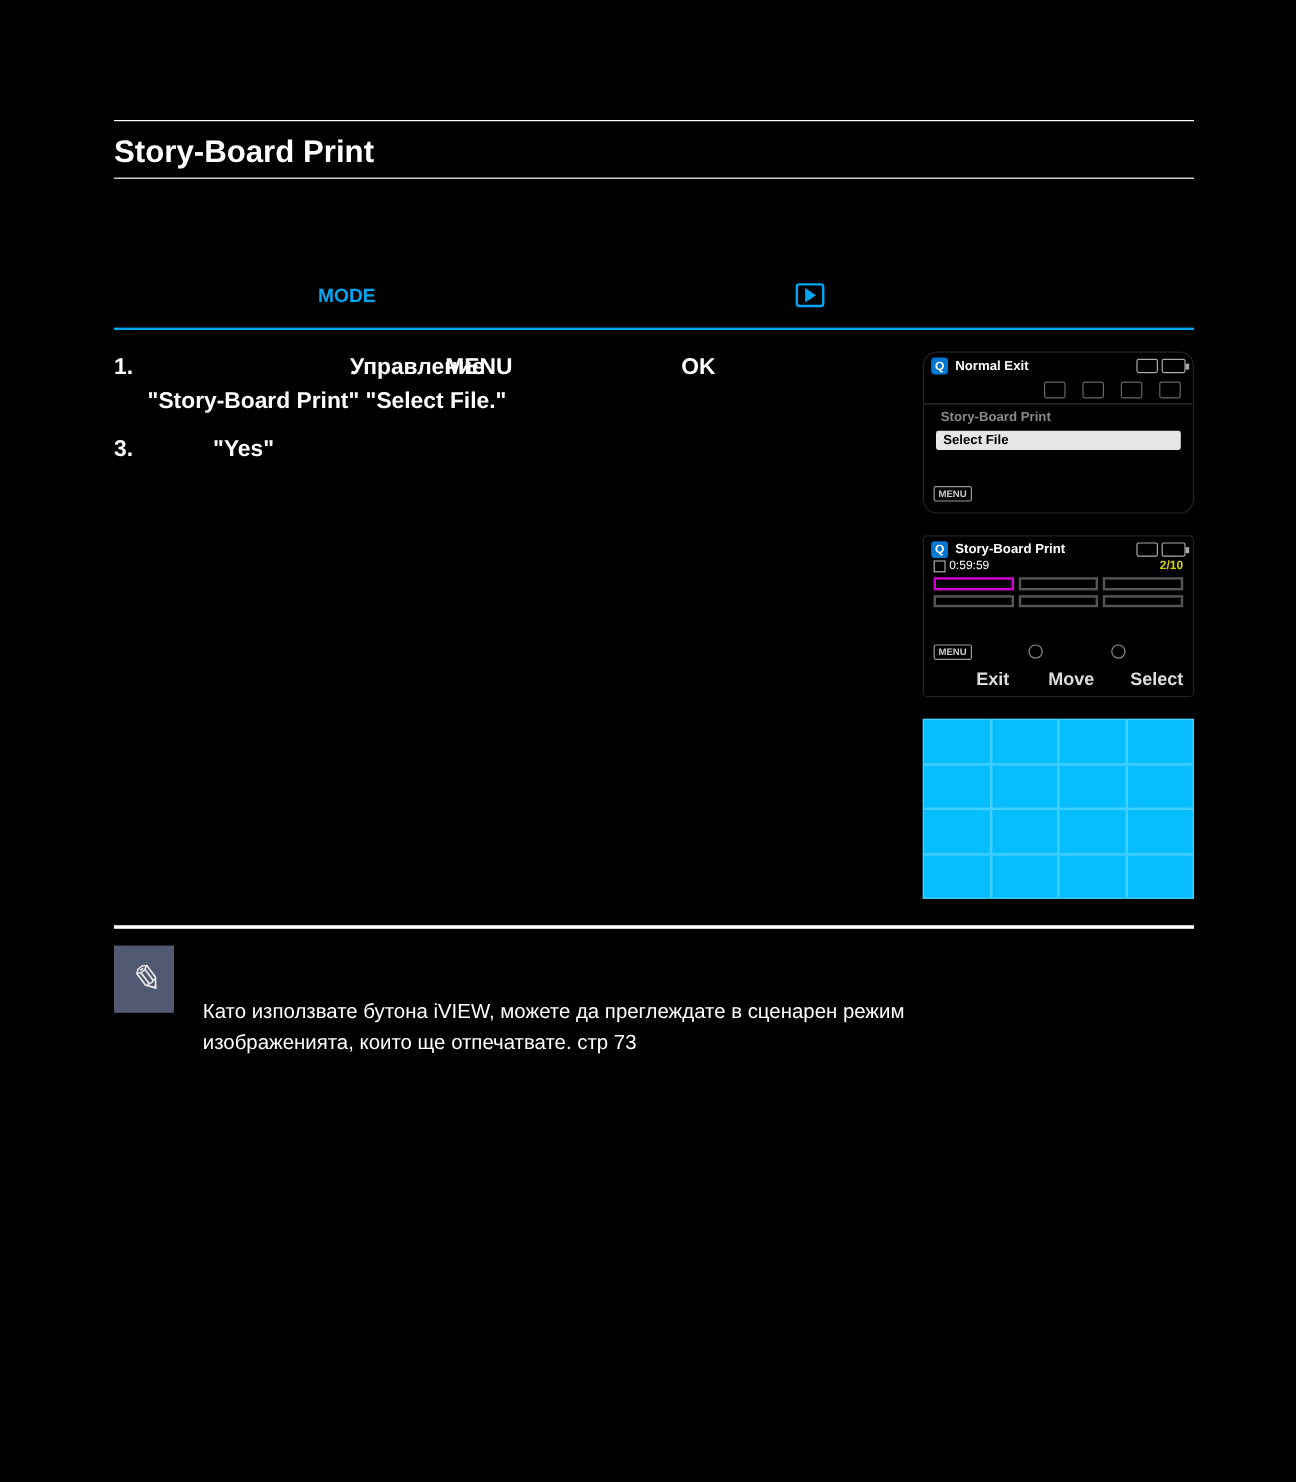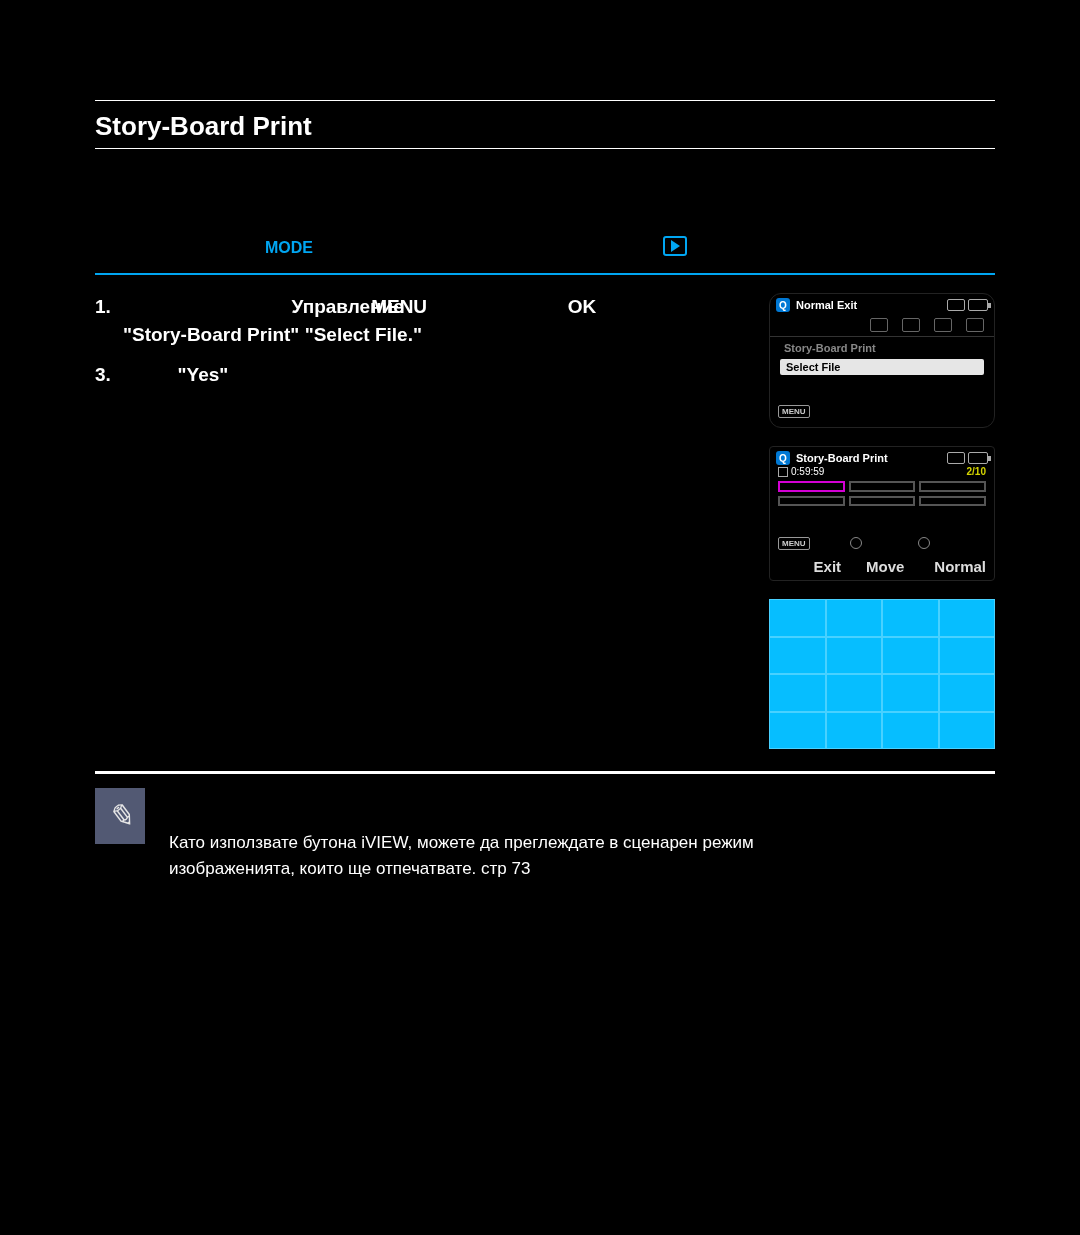--- a/index.html
+++ b/index.html
@@ -320,21 +320,21 @@
           <div class="s2-cell"></div>
         </div>
         <div class="s2-bottom">
           <span class="menu-pill">MENU</span>
           <span class="s-label">Exit</span>
           <span class="sp"></span>
           <span class="nav-dot"></span>
           <span class="s-label">Move</span>
           <span style="width:6px;"></span>
           <span class="ok-dot"></span>
-          <span class="s-label">Normal</span>
+          <span class="s-label">Select</span>
         </div>
       </div>
 
       <div class="screen3">
         <div></div>
           <div></div>
           <div></div>
           <div></div>
         <div></div>
           <div></div>

